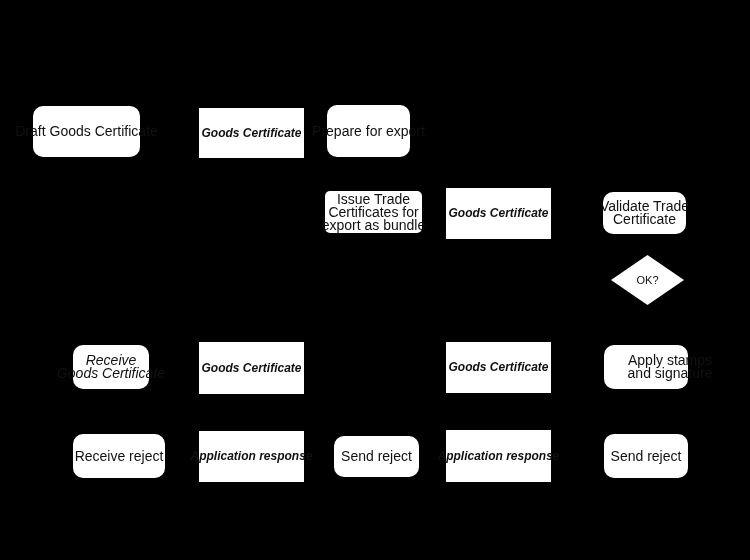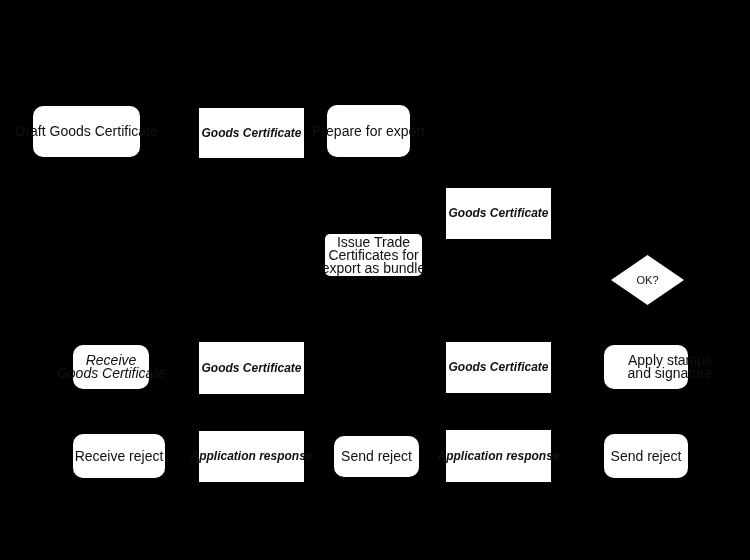--- a/index.html
+++ b/index.html
@@ -24,21 +24,21 @@
     justify-content: center;
     text-align: center;
     white-space: pre;
     box-sizing: border-box;
   }
   .task {
     border-radius: 10px;
     font-size: 14px;
     line-height: 13px;
   }
-  .task.r5 { border-radius: 5px; margin-top: 43px; }
+  .task.r5 { border-radius: 5px; }
   .artifact {
     border-radius: 0;
     font-size: 12px;
     line-height: 13px;
     font-weight: bold;
     font-style: italic;
   }
   .gateway {
     clip-path: polygon(50% 0, 100% 50%, 50% 100%, 0 50%);
     font-size: 11px;
@@ -55,20 +55,22 @@
   <div class="node artifact" style="left:199px; top:108px; width:105px; height:50px;">Goods Certificate</div>
 
   <div class="node task" style="left:327px; top:105px; width:83px; height:52px;">Prepare for export</div>
 
   <div class="node task r5" style="left:325px; top:191px; width:97px; height:42px;">Issue Trade
 Certificates for
 export as bundle</div>
 
   <div class="node artifact" style="left:446px; top:188px; width:105px; height:51px;">Goods Certificate</div>
 
+  <div class="node task" style="left:603px; top:192px; width:83px; height:42px;">Validate Trade
+Certificate</div>
 
   <div class="node gateway" style="left:611px; top:255px; width:73px; height:50px;">OK?</div>
 
   <div class="node task" style="left:73px; top:345px; width:76px; height:44px;font-style:italic;">Receive
 Goods Certificate</div>
 
   <div class="node artifact" style="left:199px; top:342px; width:105px; height:52px;">Goods Certificate</div>
 
 
   <div class="node artifact" style="left:446px; top:342px; width:105px; height:51px;">Goods Certificate</div>

